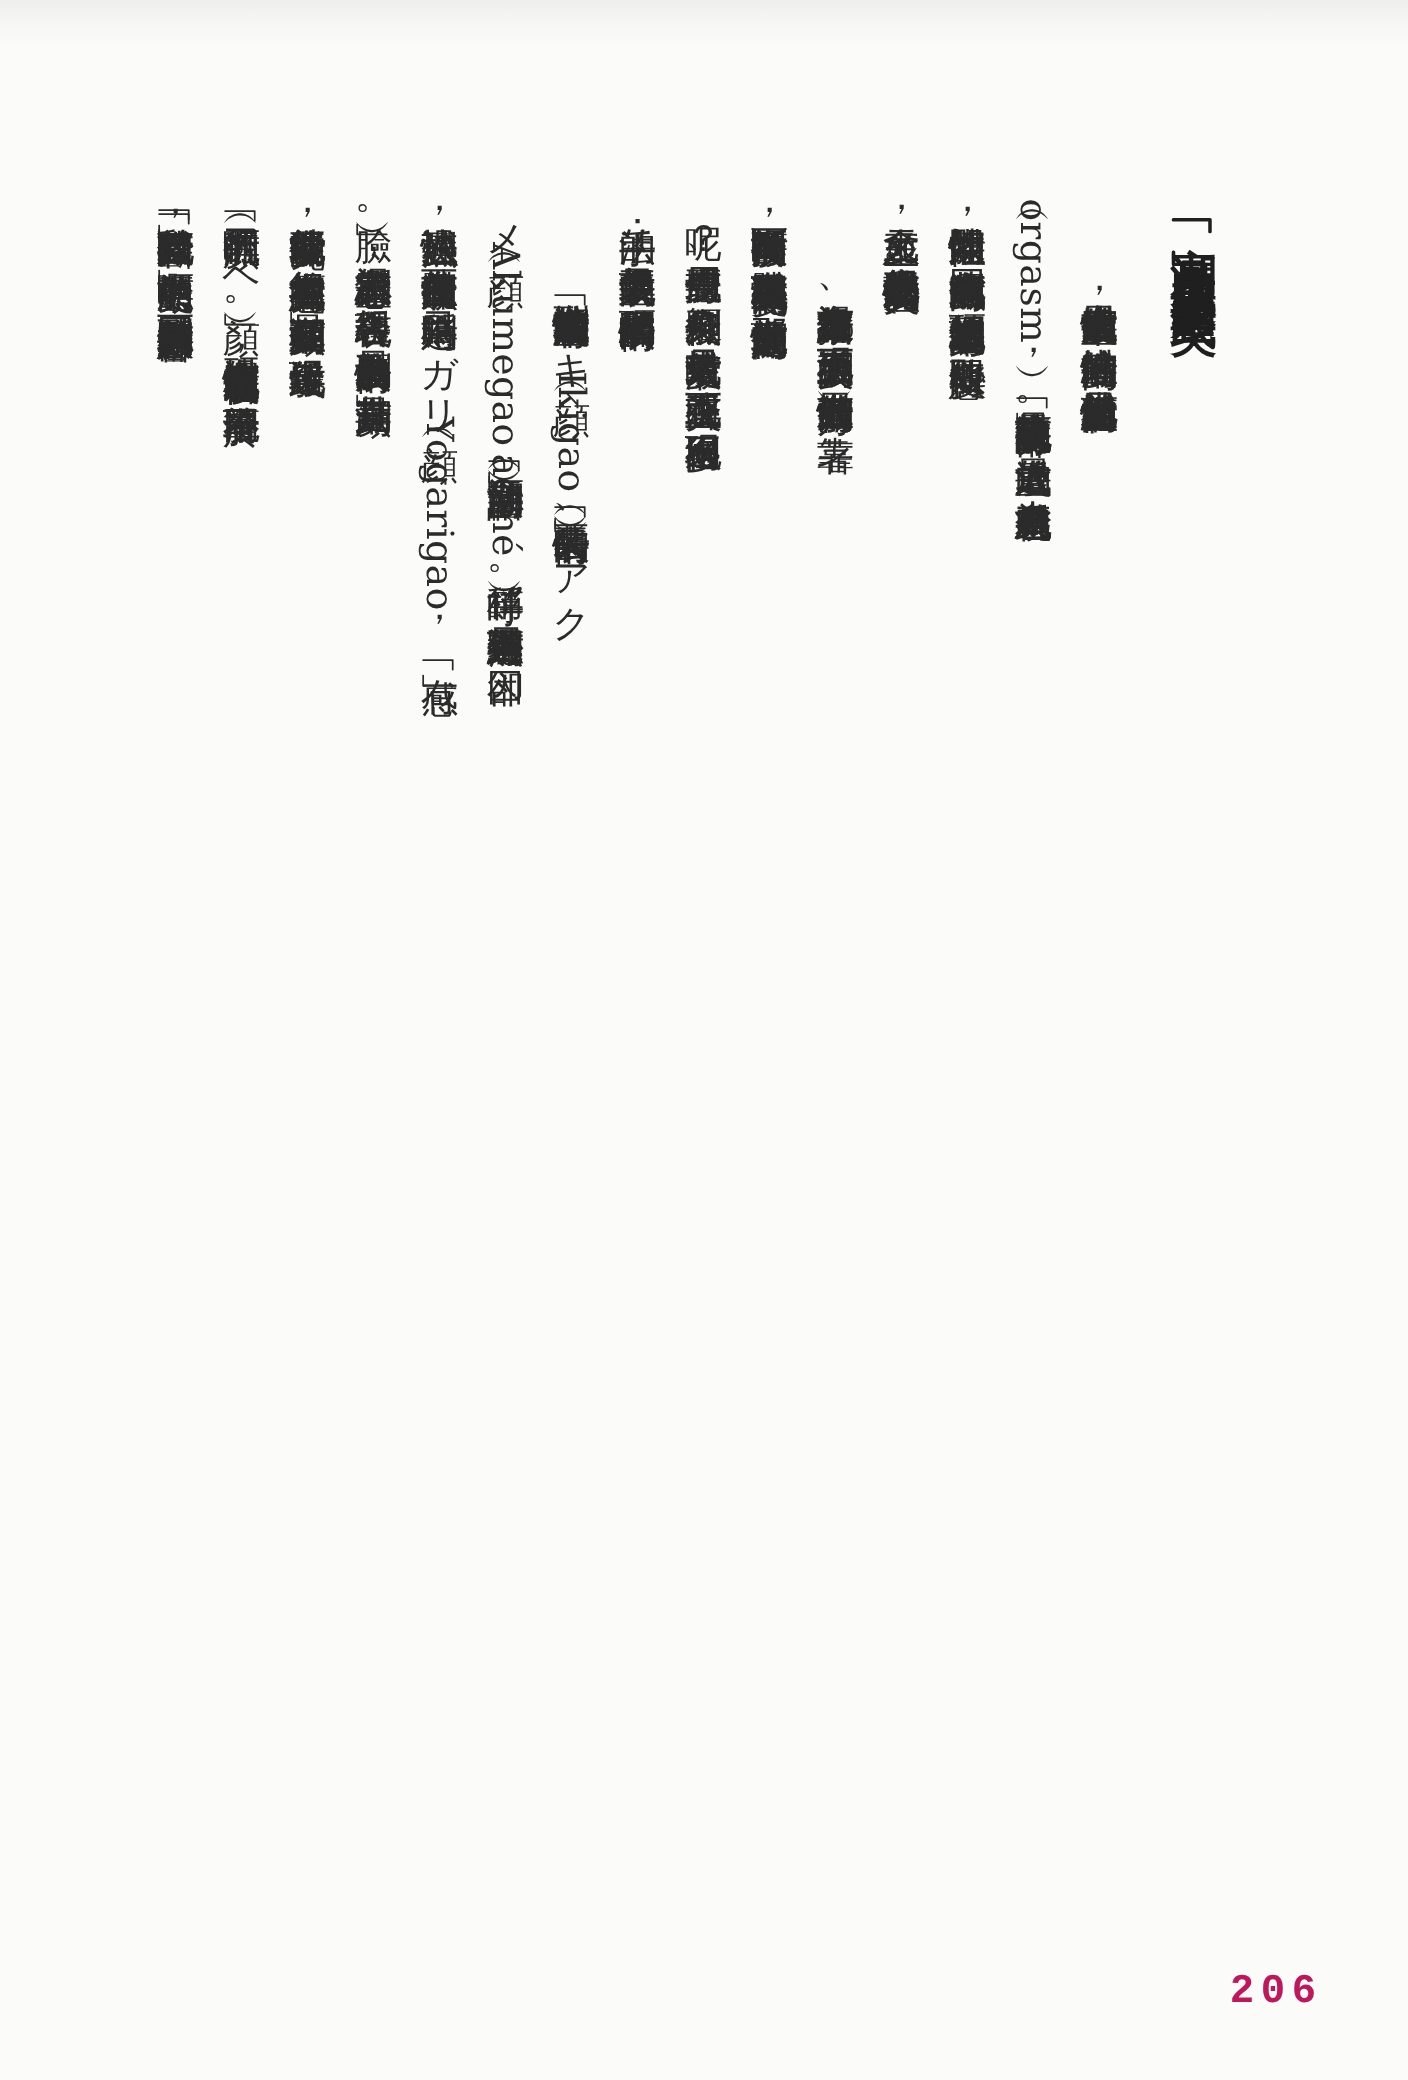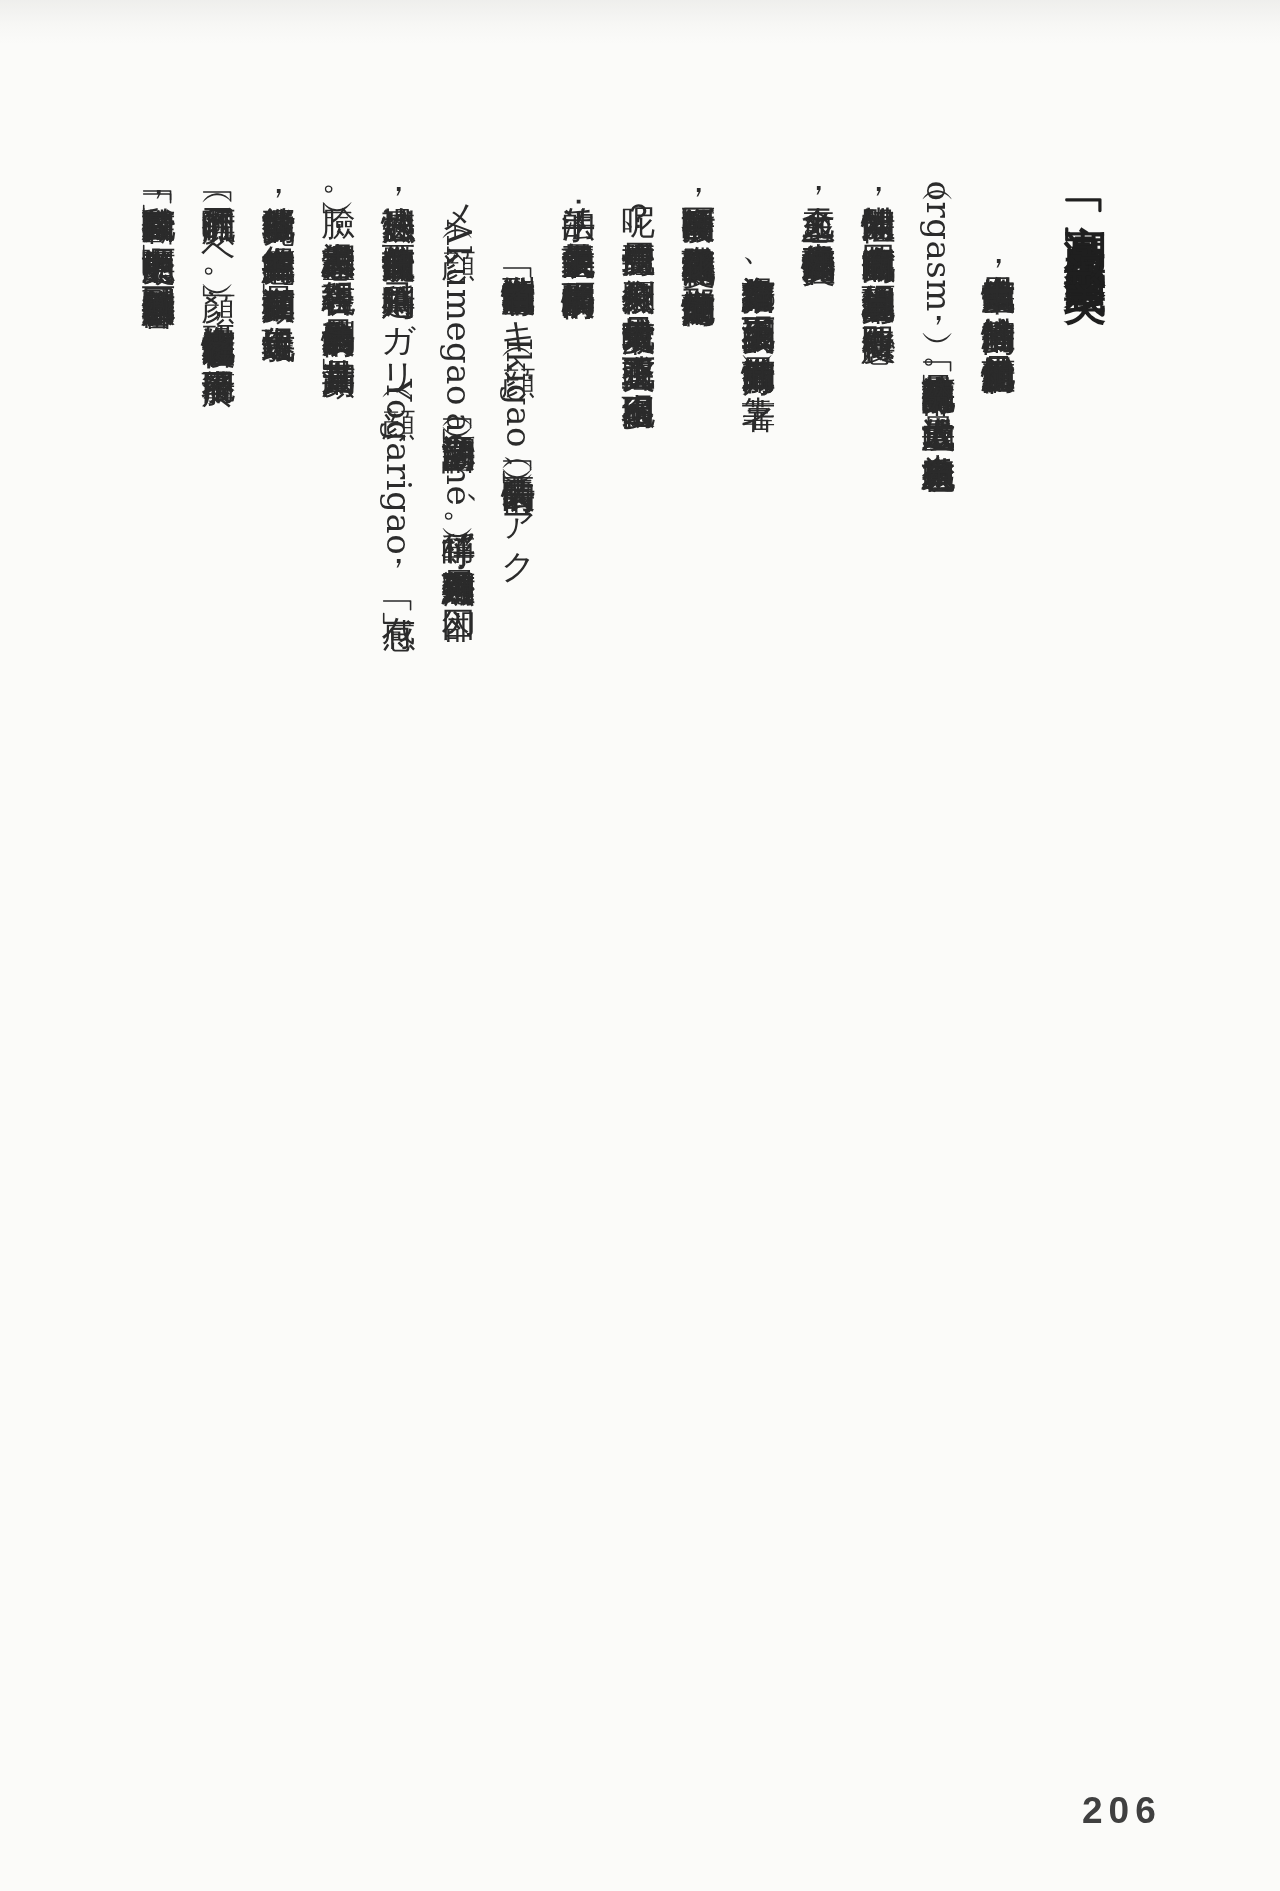--- a/index.html
+++ b/index.html
@@ -48,27 +48,27 @@
   .col {
     font-family: "DejaVu Serif", "Liberation Serif", serif;
     font-size: 34px;
     line-height: 60px;
     letter-spacing: 0.5px;
     margin: 0;
     white-space: nowrap;
   }
   .pageno {
     position: absolute;
-    left: 1082px;
+    left: 1118px;
     top: 1790px;
-    font-family: Liberation Sans, sans-serif;
+    font-family: Liberation Mono, monospace;
     font-weight: 700;
     font-size: 37px;
     letter-spacing: 6px;
-    color: #404040;
+    color: #be185d;
   }
 </style>
 </head>
 <body>
 
 <div class="page">
   <div class="scan-top"></div>
 
   <div class="vtext">
     <h1 class="title">「高潮」是成人漫畫的形式美</h1>

